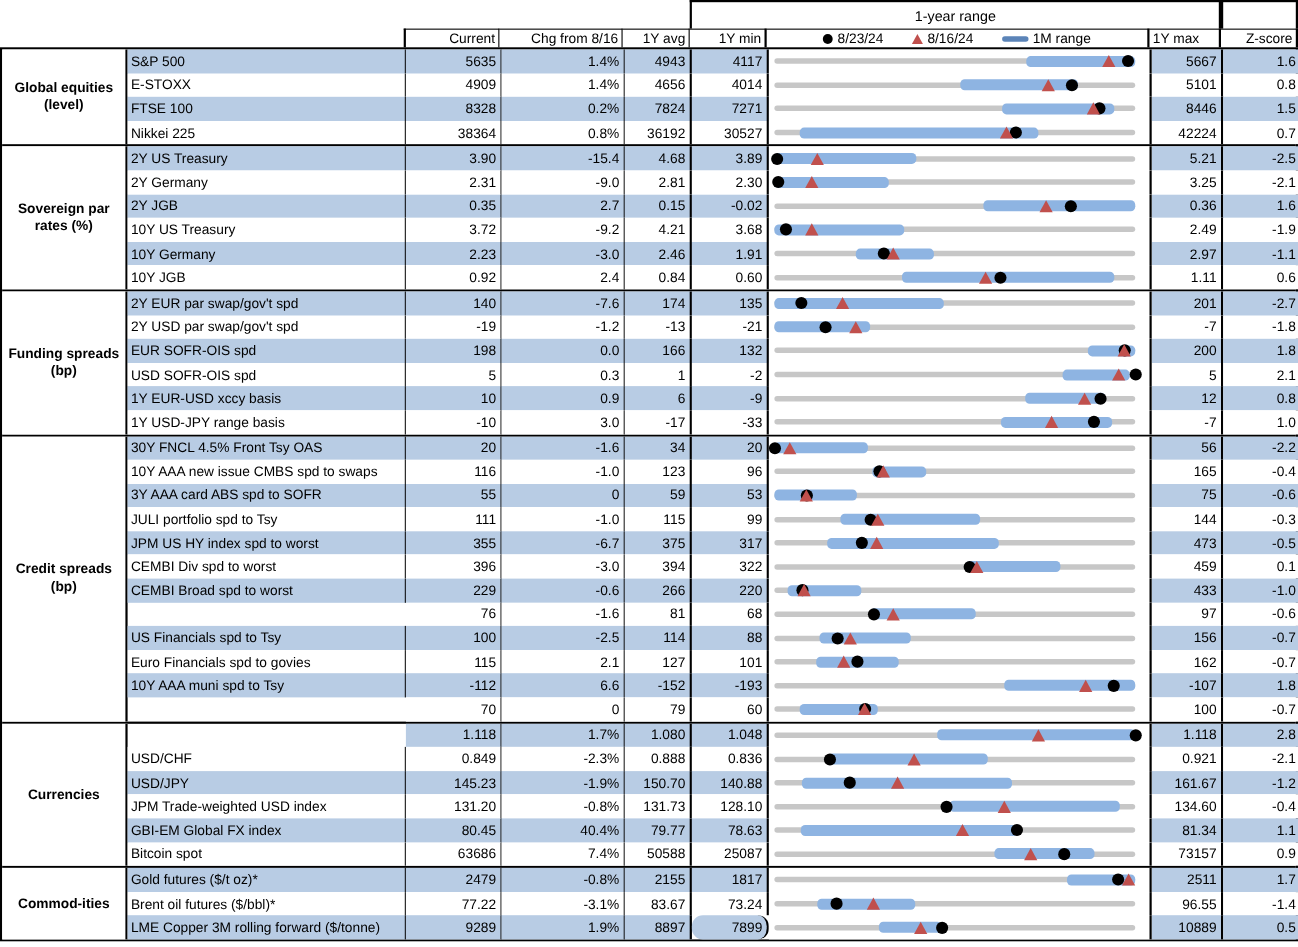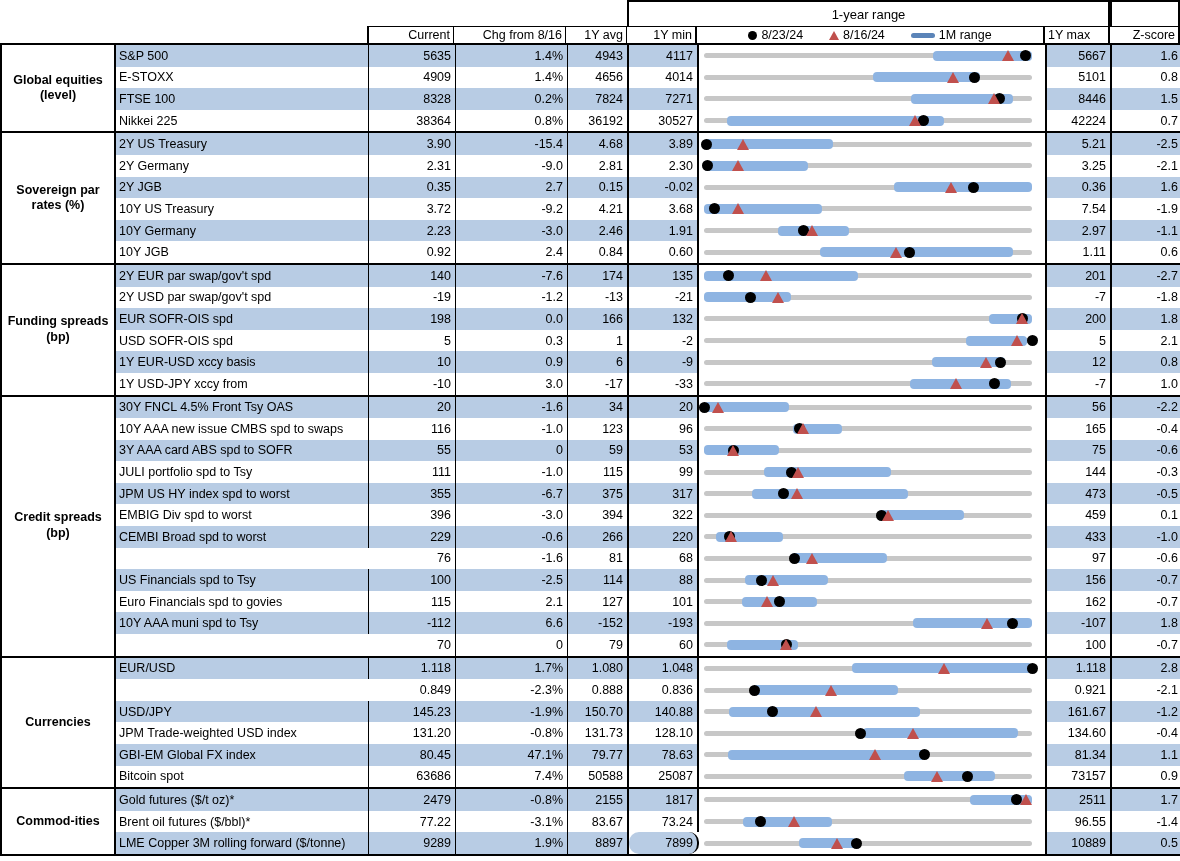--- a/index.html
+++ b/index.html
@@ -219,21 +219,21 @@
         <div class="cell c-cur shade-white" style="grid-row: 4;">3.72</div>
         <div class="cell c-chg shade-white" style="grid-row: 4;">-9.2</div>
         <div class="cell c-avg shade-white" style="grid-row: 4;">4.21</div>
         <div class="cell c-min shade-white" style="grid-row: 4;">3.68</div>
         <div class="cell c-chart " style="grid-row: 4;">
           <div class="track"></div>
           <div class="bar" style="left: 5px; width: 118.295px;"></div>
           <div class="dot" style="left: 10.2541px;"></div>
           <div class="tri" style="left: 33.4508px;"></div>
         </div>
-        <div class="cell c-max shade-white" style="grid-row: 4;">7.54</div>
+        <div class="cell c-max shade-white" style="grid-row: 4;">2.49</div>
         <div class="cell c-z shade-white" style="grid-row: 4;">-1.9</div>
         <div class="cell c-label shade-blue" style="grid-row: 5;">10Y Germany</div>
         <div class="cell c-cur shade-blue" style="grid-row: 5;">2.23</div>
         <div class="cell c-chg shade-blue" style="grid-row: 5;">-3.0</div>
         <div class="cell c-avg shade-blue" style="grid-row: 5;">2.46</div>
         <div class="cell c-min shade-blue" style="grid-row: 5;">1.91</div>
         <div class="cell c-chart " style="grid-row: 5;">
           <div class="track"></div>
           <div class="bar" style="left: 79.2642px; width: 71.1698px;"></div>
           <div class="dot" style="left: 98.5189px;"></div>
@@ -315,21 +315,21 @@
         <div class="cell c-avg shade-blue" style="grid-row: 5;">6</div>
         <div class="cell c-min shade-blue" style="grid-row: 5;">-9</div>
         <div class="cell c-chart " style="grid-row: 5;">
           <div class="track"></div>
           <div class="bar" style="left: 233.038px; width: 73.4095px;"></div>
           <div class="dot" style="left: 296.262px;"></div>
           <div class="tri" style="left: 281.205px;"></div>
         </div>
         <div class="cell c-max shade-blue" style="grid-row: 5;">12</div>
         <div class="cell c-z shade-blue" style="grid-row: 5;">0.8</div>
-        <div class="cell c-label shade-white" style="grid-row: 6;">1Y USD-JPY xccy from</div>
+        <div class="cell c-label shade-white" style="grid-row: 6;">1Y USD-JPY range basis</div>
         <div class="cell c-cur shade-white" style="grid-row: 6;">-10</div>
         <div class="cell c-chg shade-white" style="grid-row: 6;">3.0</div>
         <div class="cell c-avg shade-white" style="grid-row: 6;">-17</div>
         <div class="cell c-min shade-white" style="grid-row: 6;">-33</div>
         <div class="cell c-chart " style="grid-row: 6;">
           <div class="track"></div>
           <div class="bar" style="left: 210.631px; width: 100.923px;"></div>
           <div class="dot" style="left: 289.654px;"></div>
           <div class="tri" style="left: 250.808px;"></div>
         </div>
@@ -396,21 +396,21 @@
         <div class="cell c-avg shade-blue" style="grid-row: 5;">375</div>
         <div class="cell c-min shade-blue" style="grid-row: 5;">317</div>
         <div class="cell c-chart " style="grid-row: 5;">
           <div class="track"></div>
           <div class="bar" style="left: 53.359px; width: 155.59px;"></div>
           <div class="dot" style="left: 79.3974px;"></div>
           <div class="tri" style="left: 92.4846px;"></div>
         </div>
         <div class="cell c-max shade-blue" style="grid-row: 5;">473</div>
         <div class="cell c-z shade-blue" style="grid-row: 5;">-0.5</div>
-        <div class="cell c-label shade-white" style="grid-row: 6;">EMBIG Div spd to worst</div>
+        <div class="cell c-label shade-white" style="grid-row: 6;">CEMBI Div spd to worst</div>
         <div class="cell c-cur shade-white" style="grid-row: 6;">396</div>
         <div class="cell c-chg shade-white" style="grid-row: 6;">-3.0</div>
         <div class="cell c-avg shade-white" style="grid-row: 6;">394</div>
         <div class="cell c-min shade-white" style="grid-row: 6;">322</div>
         <div class="cell c-chart " style="grid-row: 6;">
           <div class="track"></div>
           <div class="bar" style="left: 179.295px; width: 85.2321px;"></div>
           <div class="dot" style="left: 176.668px;"></div>
           <div class="tri" style="left: 182.85px;"></div>
         </div>
@@ -488,33 +488,33 @@
           <div class="track"></div>
           <div class="bar" style="left: 27.96px; width: 71.34px;"></div>
           <div class="dot" style="left: 81.5px;"></div>
           <div class="tri" style="left: 80.5px;"></div>
         </div>
         <div class="cell c-max shade-white" style="grid-row: 12;">100</div>
         <div class="cell c-z shade-white" style="grid-row: 12;">-0.7</div>
       </div>
       <div class="grid9 section">
         <div class="cat-cell" style="grid-row: 1 / span 6;">Currencies</div>
-        <div class="cell c-label shade-blue" style="grid-row: 1;">EUR/USD</div>
         <div class="cell c-cur shade-blue" style="grid-row: 1;">1.118</div>
         <div class="cell c-chg shade-blue" style="grid-row: 1;">1.7%</div>
         <div class="cell c-avg shade-blue" style="grid-row: 1;">1.080</div>
         <div class="cell c-min shade-blue" style="grid-row: 1;">1.048</div>
         <div class="cell c-chart " style="grid-row: 1;">
           <div class="track"></div>
           <div class="bar" style="left: 152.6px; width: 180.4px;"></div>
           <div class="dot" style="left: 327.5px;"></div>
           <div class="tri" style="left: 238.877px;"></div>
         </div>
         <div class="cell c-max shade-blue" style="grid-row: 1;">1.118</div>
         <div class="cell c-z shade-blue" style="grid-row: 1;">2.8</div>
+        <div class="cell c-label shade-white" style="grid-row: 2;">USD/CHF</div>
         <div class="cell c-cur shade-white" style="grid-row: 2;">0.849</div>
         <div class="cell c-chg shade-white" style="grid-row: 2;">-2.3%</div>
         <div class="cell c-avg shade-white" style="grid-row: 2;">0.888</div>
         <div class="cell c-min shade-white" style="grid-row: 2;">0.836</div>
         <div class="cell c-chart " style="grid-row: 2;">
           <div class="track"></div>
           <div class="bar" style="left: 54.3929px; width: 145.092px;"></div>
           <div class="dot" style="left: 49.6647px;"></div>
           <div class="tri" style="left: 125.841px;"></div>
         </div>
@@ -541,21 +541,21 @@
         <div class="cell c-chart " style="grid-row: 4;">
           <div class="track"></div>
           <div class="bar" style="left: 164.458px; width: 154.917px;"></div>
           <div class="dot" style="left: 155.931px;"></div>
           <div class="tri" style="left: 208.42px;"></div>
         </div>
         <div class="cell c-max shade-white" style="grid-row: 4;">134.60</div>
         <div class="cell c-z shade-white" style="grid-row: 4;">-0.4</div>
         <div class="cell c-label shade-blue" style="grid-row: 5;">GBI-EM Global FX index</div>
         <div class="cell c-cur shade-blue" style="grid-row: 5;">80.45</div>
-        <div class="cell c-chg shade-blue" style="grid-row: 5;">47.1%</div>
+        <div class="cell c-chg shade-blue" style="grid-row: 5;">40.4%</div>
         <div class="cell c-avg shade-blue" style="grid-row: 5;">79.77</div>
         <div class="cell c-min shade-blue" style="grid-row: 5;">78.63</div>
         <div class="cell c-chart " style="grid-row: 5;">
           <div class="track"></div>
           <div class="bar" style="left: 29.2066px; width: 197.284px;"></div>
           <div class="dot" style="left: 219.78px;"></div>
           <div class="tri" style="left: 170.367px;"></div>
         </div>
         <div class="cell c-max shade-blue" style="grid-row: 5;">81.34</div>
         <div class="cell c-z shade-blue" style="grid-row: 5;">1.1</div>

